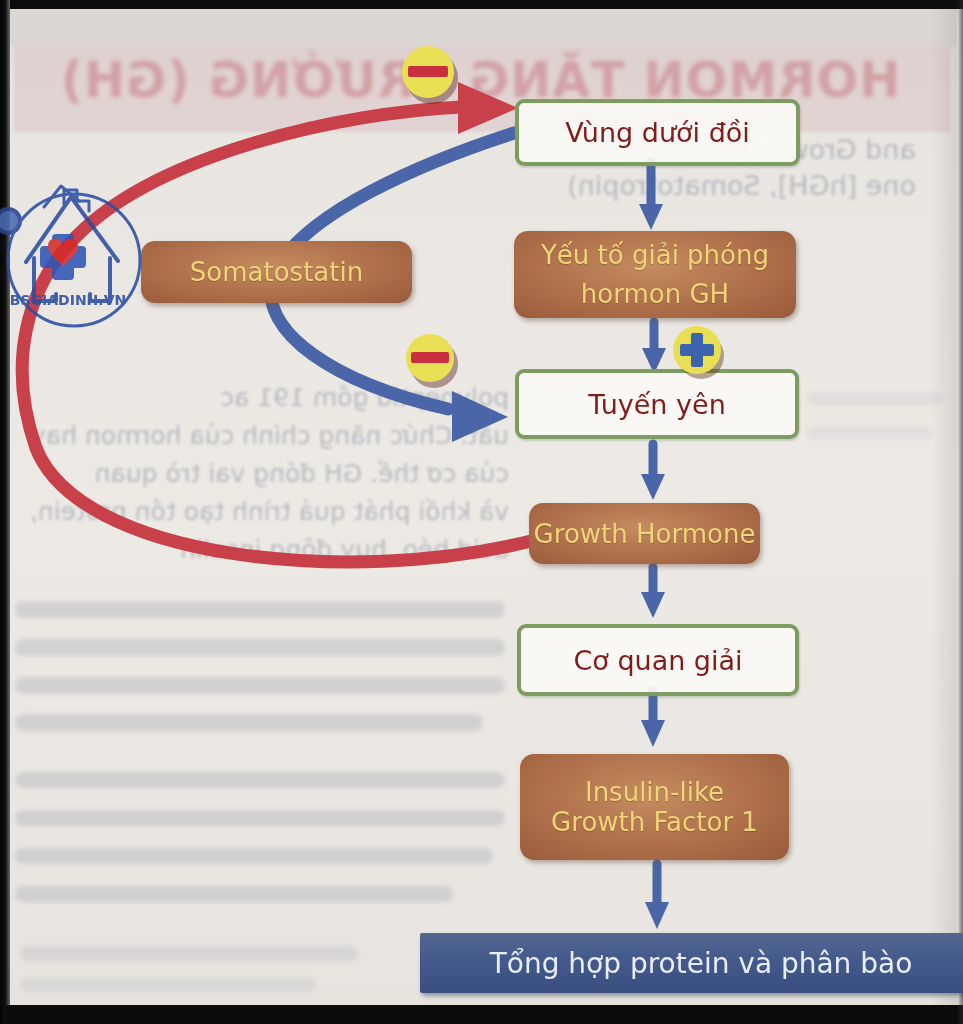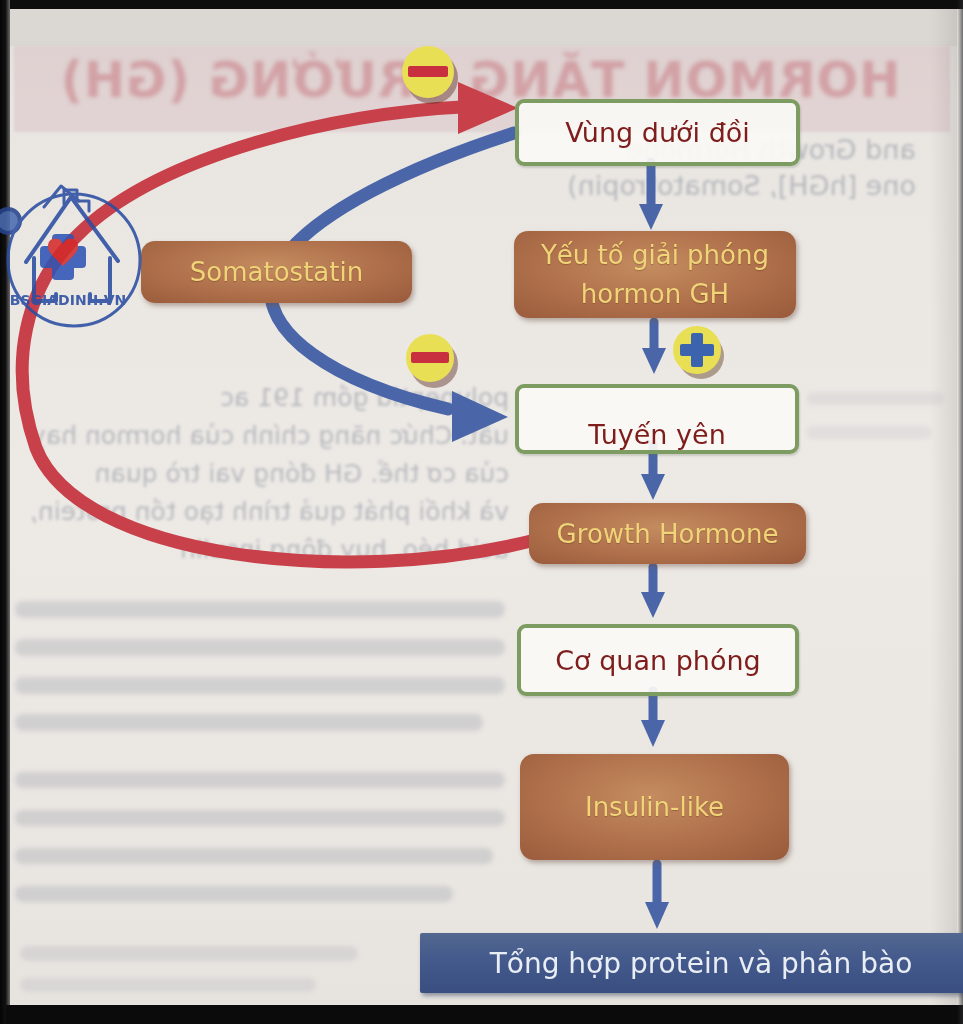--- a/index.html
+++ b/index.html
@@ -35,22 +35,22 @@
   }
   .bbox{
     position:absolute;display:flex;flex-direction:column;align-items:center;justify-content:center;
     border-radius:14px;color:#f0d478;font-size:26px;text-align:center;
     background:radial-gradient(ellipse at 48% 40%,#c58c60 0%,#ae6f4a 55%,#995a3c 100%);
     box-shadow:2px 3px 5px rgba(110,85,70,.45);text-shadow:0 1px 1px rgba(90,50,30,.35);
   }
   .box-hypothalamus{left:515px;top:99px;width:277px;height:59px;}
   .box-ghrf{left:514px;top:231px;width:282px;height:87px;line-height:1.5;}
   .box-somatostatin{left:141px;top:241px;width:271px;height:62px;}
-  .box-pituitary{left:515px;top:384px;width:276px;height:62px;align-items:flex-end;}
-  .box-gh{left:529px;top:503px;width:277px;height:61px;}
+  .box-pituitary{left:515px;top:369px;width:276px;height:62px;}
+  .box-gh{left:529px;top:503px;width:231px;height:61px;}
   .box-target{left:517px;top:624px;width:274px;height:64px;}
   .box-igf{left:520px;top:754px;width:269px;height:106px;}
   .bar-outcome{
     position:absolute;left:378px;top:933px;width:562px;height:60px;
     display:flex;align-items:center;justify-content:center;
     background:linear-gradient(180deg,#52688f 0%,#44598c 45%,#3a4f80 100%);
     color:#e9edf4;font-size:28px;box-shadow:2px 3px 4px rgba(60,70,95,.5);
     border-radius:2px;
     margin-left:42px;
   }
@@ -122,24 +122,25 @@
     <span>Yếu tố giải phóng</span>
     <span>hormon GH</span>
   </div>
   <div class="gbox box-pituitary z3">
     <span>Tuyến yên</span>
   </div>
   <div class="bbox box-gh z3">
     <span>Growth Hormone</span>
   </div>
   <div class="gbox box-target z3">
-    <span>Cơ quan phóng</span>
+    <span>Cơ quan giải</span>
   </div>
   <div class="bbox box-igf z3">
     <span>Insulin-like</span>
+    <span>Growth Factor 1</span>
   </div>
   <div class="bar-outcome z3">
     <span>Tổng hợp protein và phân bào</span>
   </div>
 
   <svg class="z4" width="963" height="1024" viewBox="0 0 963 1024">
     <g>
       <circle cx="432" cy="78" r="26" fill="rgba(95,45,35,.45)"></circle>
       <circle cx="428" cy="72" r="26" fill="#e9df55"></circle>
       <rect x="408" y="66" width="40" height="11" rx="2" fill="#c9303f"></rect>

